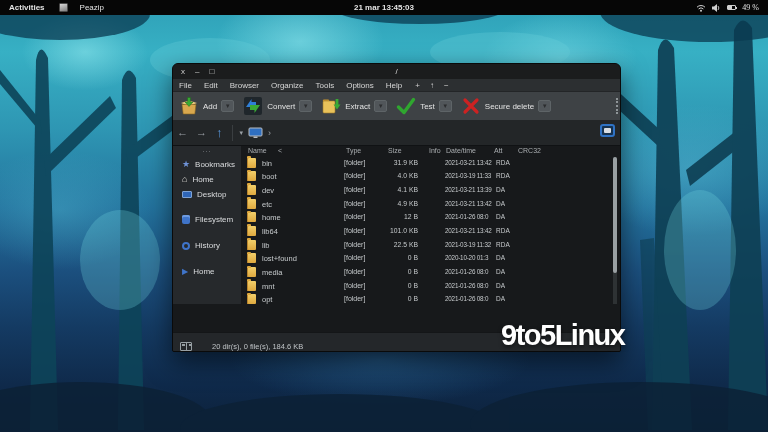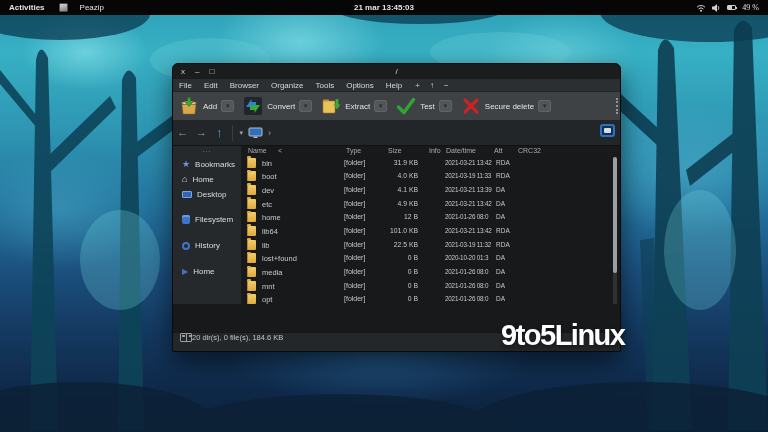--- a/index.html
+++ b/index.html
@@ -98,21 +98,21 @@
   .c-name { left:21px; font-size:7.5px; }
   .c-type { left:103px; color:#b9bdc0; }
   .c-size { left:120px; width:57px; text-align:right; font-size:6.8px; }
   .c-date { left:204px; font-size:6.3px; letter-spacing:-0.2px; color:#b9bdc0; }
   .c-att  { left:255px; font-size:6.5px; color:#b9bdc0; }
 
   #scrollbar { position:absolute; right:3px; top:11px; width:4px; height:176px; background:#2e3234; border-radius:2px; }
   #scroll-thumb { position:absolute; top:0; left:0; width:4px; height:116px; background:#9aa0a3; border-radius:2px; }
 
   #statusbar { height:19px; background:#24272a; border-top:1px solid #141618; flex:none;
-    display:flex; align-items:flex-start; gap:0; padding-left:7px; color:#bfc3c6; font-size:7.5px;margin-top:28px; }
+    display:flex; align-items:flex-end; gap:20px; padding-left:7px; color:#bfc3c6; font-size:7.5px;margin-top:28px; }
   .pane-icon { width:12px; height:9px; border:1px solid #98a0a4; border-radius:1px; position:relative; }
   .pane-icon::before { content:""; position:absolute; left:5px; top:0; bottom:0; width:1px; background:#98a0a4; }
   .pane-icon::after { content:""; position:absolute; left:1px; top:1px; width:3px; height:2px; background:#98a0a4; box-shadow:7px 0 0 #98a0a4; }
 
   
   #watermark { position:absolute; left:501px; top:319px; z-index:40; color:#fff; font-size:29px;
     font-weight:800; letter-spacing:-1.5px; text-shadow:0 2px 4px rgba(0,0,0,.55); }
 </style>
 </head>
 <body>

